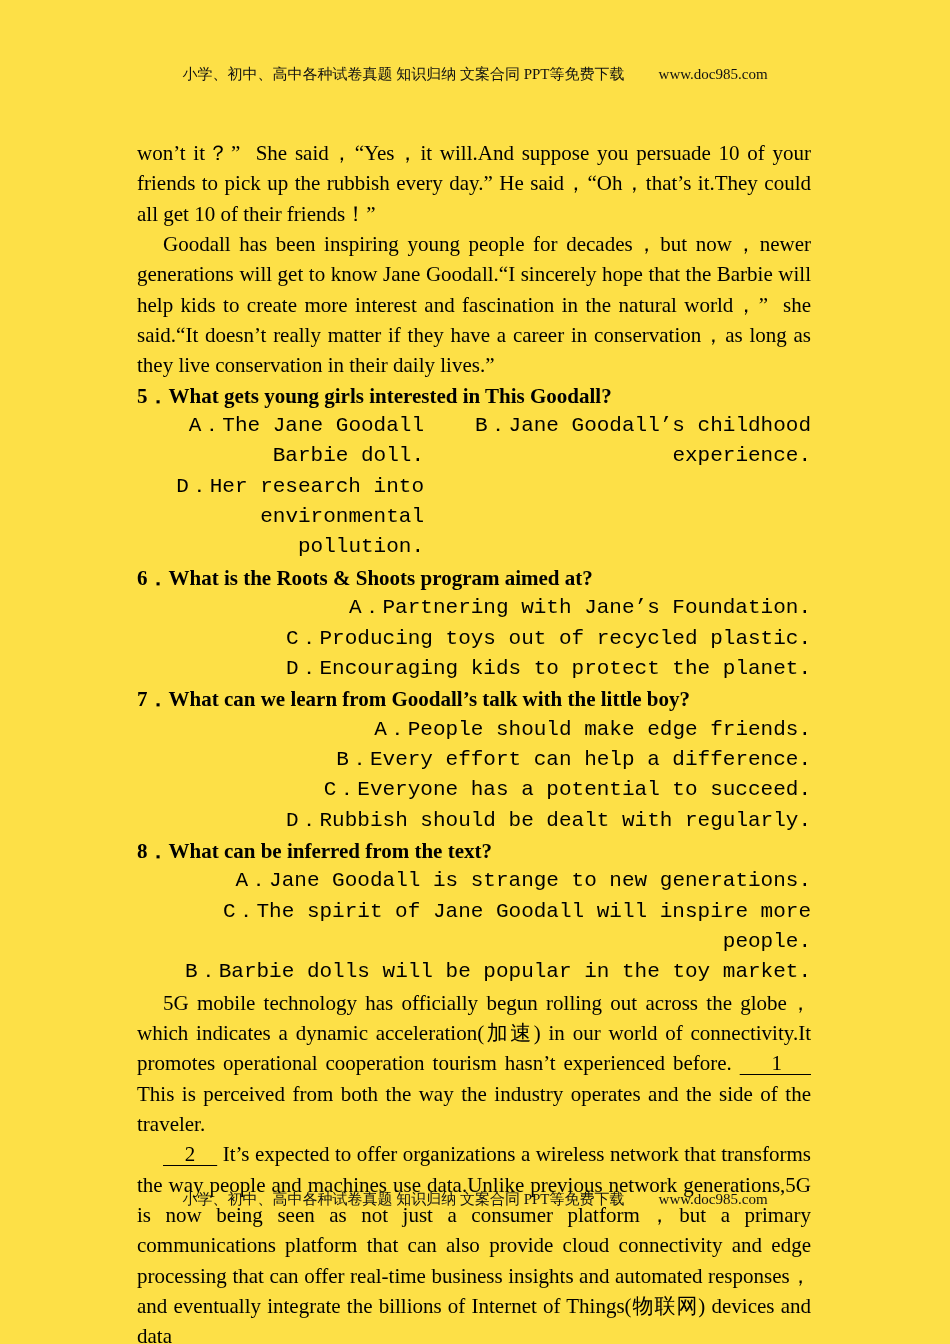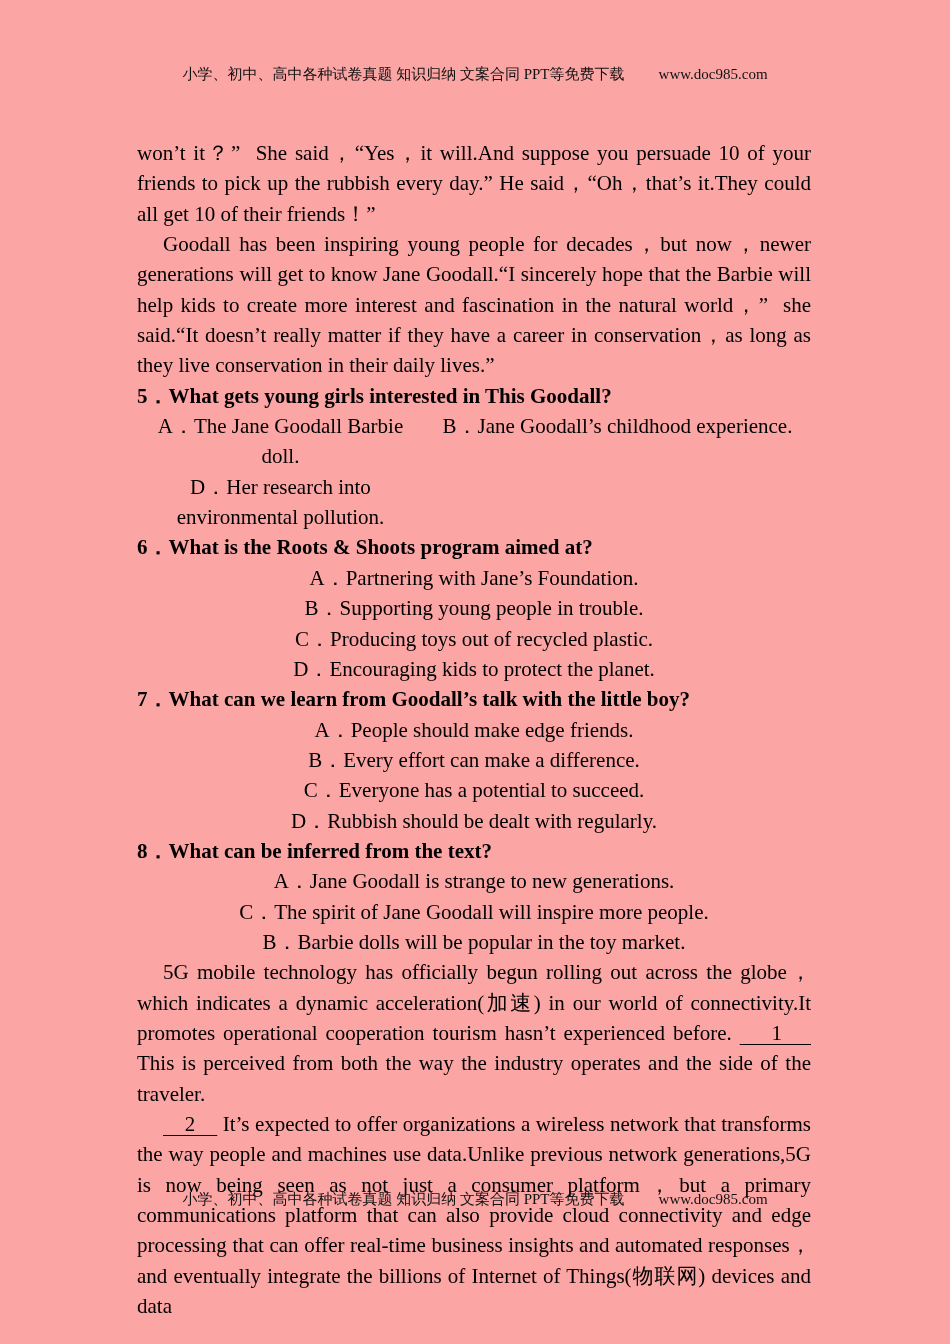--- a/index.html
+++ b/index.html
@@ -1,21 +1,21 @@
 <!DOCTYPE html>
 <html><head>
 <meta charset="utf-8">
 <style>
   html, body { margin: 0; padding: 0; background: #e8e8e8; }
   .page {
     position: relative;
     width: 950px;
     height: 1344px;
     margin: 0 auto;
-    background: #fca5a5;
+    background: #fde047;
     color: #000000;
     font-family: "Liberation Serif", "DejaVu Serif", serif;
     overflow: hidden;
   }
   .page-header, .page-footer {
     position: absolute;
     left: 0;
     width: 100%;
     display: flex;
     justify-content: center;
@@ -32,21 +32,21 @@
     left: 137px;
     top: 138px;
     width: 674px;
     font-size: 21px;
     line-height: 30.35px;
     text-align: justify;
   }
   .content p { margin: 0; padding: 0; }
   .indent { text-indent: 26px; }
   .stem { font-weight: bold; text-align: left; }
-  .opt { text-align: center; }
+  .opt { text-align: right; font-family: Liberation Mono, monospace; }
   .opts-grid {
     display: grid;
     grid-template-columns: 287px 1fr;
     justify-content: start;
   }
   .section-heading { text-align: left; }
   .blank {
     text-decoration: underline;
     text-underline-offset: 4px;
     text-decoration-thickness: 1px;
@@ -72,29 +72,28 @@
       <div class="opts-grid">
         <p class="opt"><span>A．</span><span>The Jane Goodall Barbie doll.</span></p>
         <p class="opt"><span>B．</span><span>Jane Goodall’s childhood experience.</span></p>
         <p class="opt"><span>D．</span><span>Her research into environmental pollution.</span></p>
       </div>
     </div>
 
     <div>
       <p class="stem"><span>6．</span><span>What is the Roots &amp; Shoots program aimed at?</span></p>
       <p class="opt"><span>A．</span><span>Partnering with Jane’s Foundation.</span></p>
-      <p class="opt"><span>B．</span><span>Supporting young people in trouble.</span></p>
       <p class="opt"><span>C．</span><span>Producing toys out of recycled plastic.</span></p>
       <p class="opt"><span>D．</span><span>Encouraging kids to protect the planet.</span></p>
     </div>
 
     <div>
       <p class="stem"><span>7．</span><span>What can we learn from Goodall’s talk with the little boy?</span></p>
       <p class="opt"><span>A．</span><span>People should make edge friends.</span></p>
-      <p class="opt"><span>B．</span><span>Every effort can make a difference.</span></p>
+      <p class="opt"><span>B．</span><span>Every effort can help a difference.</span></p>
       <p class="opt"><span>C．</span><span>Everyone has a potential to succeed.</span></p>
       <p class="opt"><span>D．</span><span>Rubbish should be dealt with regularly.</span></p>
     </div>
 
     <div>
       <p class="stem"><span>8．</span><span>What can be inferred from the text?</span></p>
       <p class="opt"><span>A．</span><span>Jane Goodall is strange to new generations.</span></p>
       <p class="opt"><span>C．</span><span>The spirit of Jane Goodall will inspire more people.</span></p>
       <p class="opt"><span>B．</span><span>Barbie dolls will be popular in the toy market.</span></p>
     </div>

